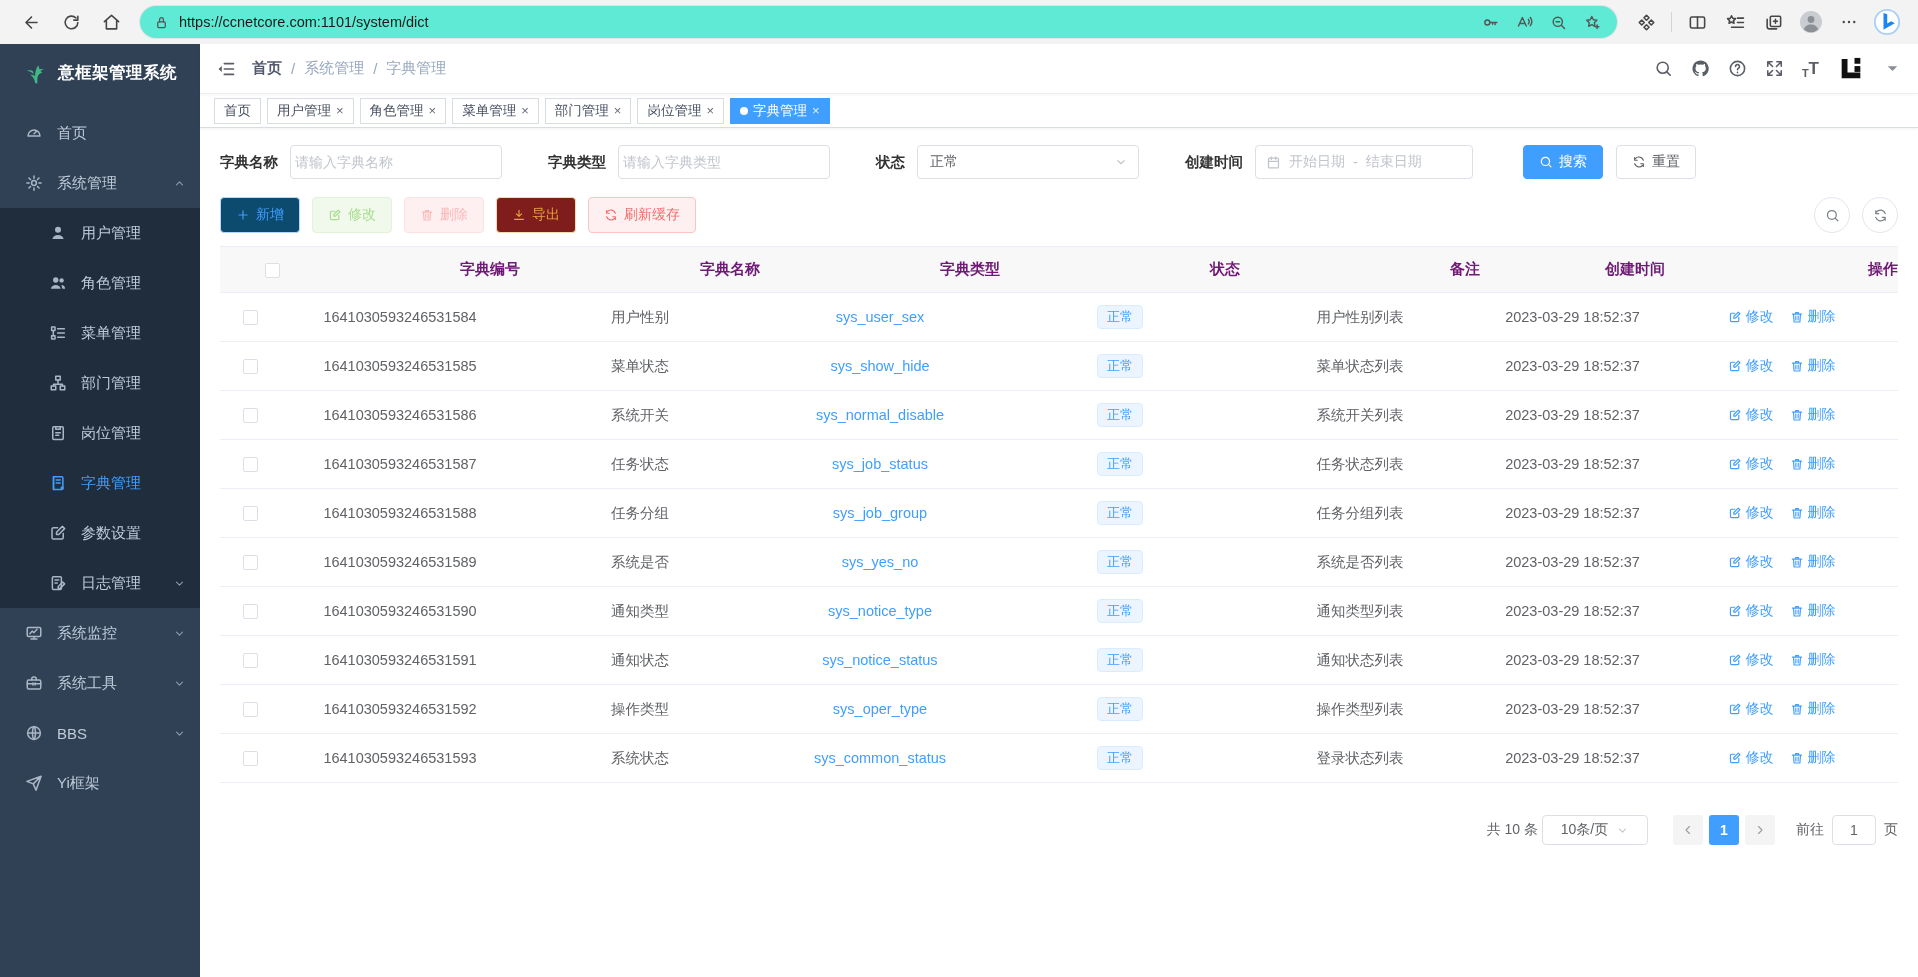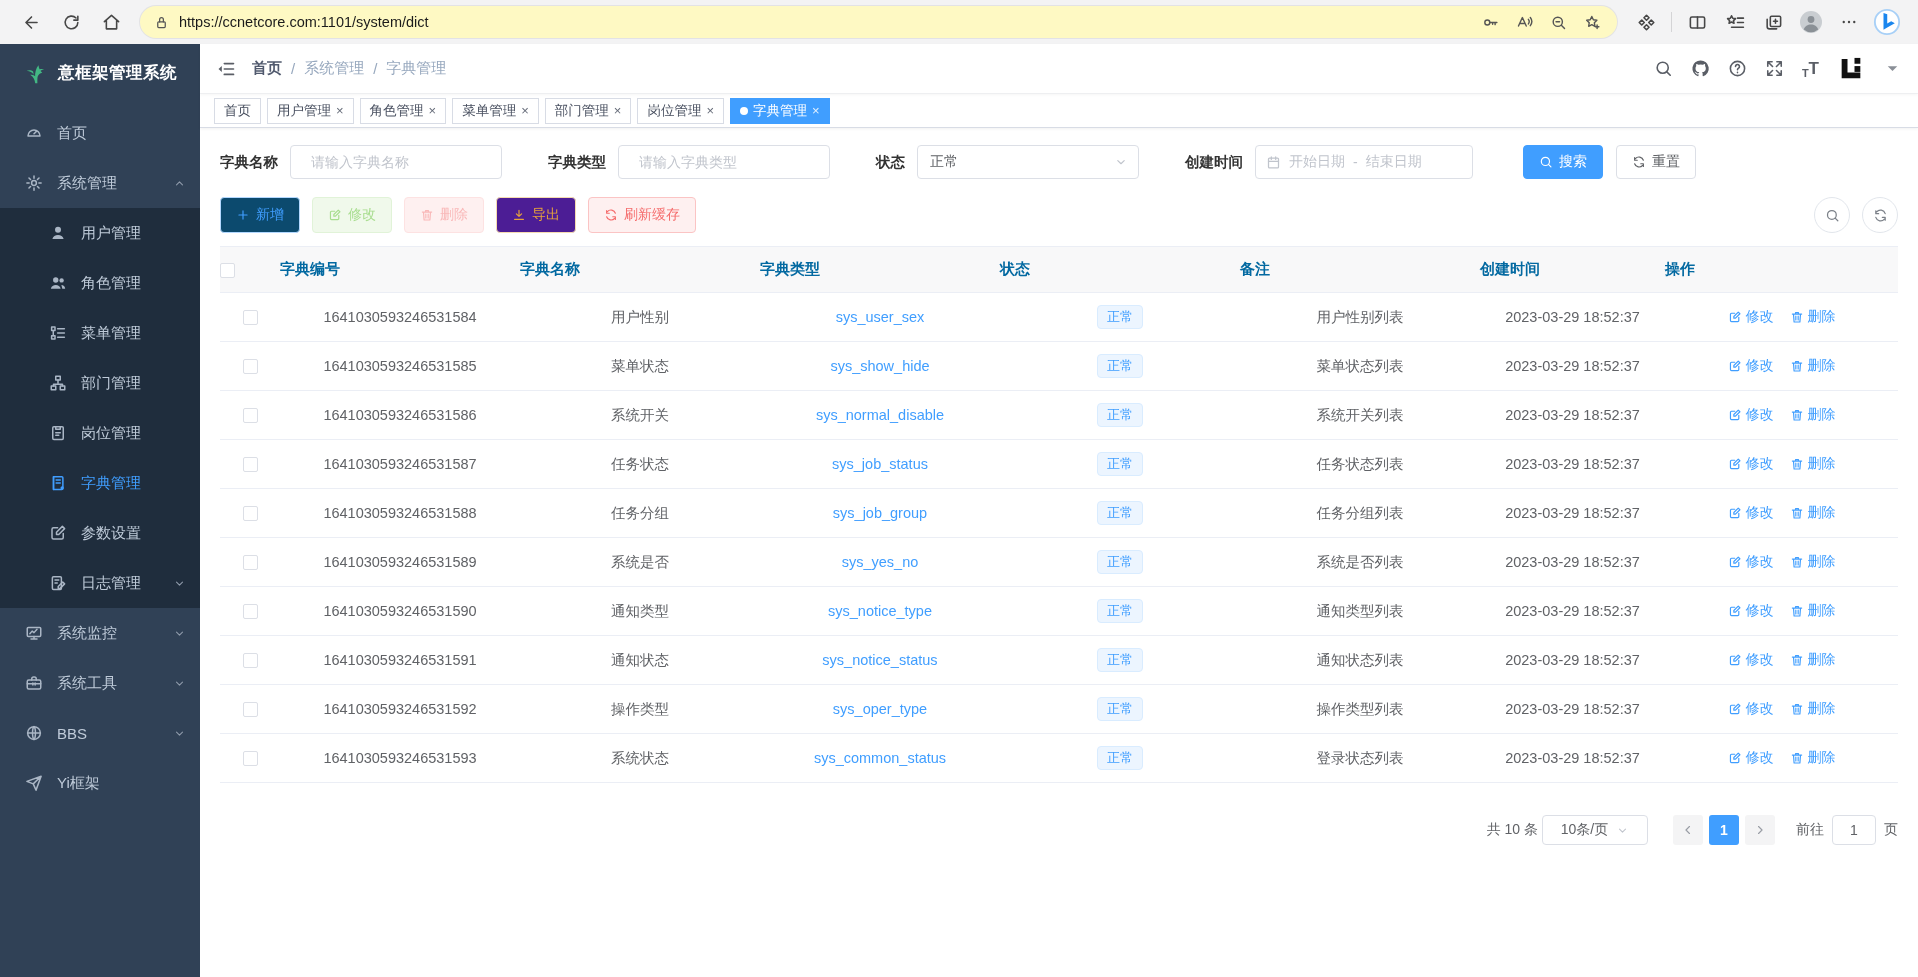--- a/index.html
+++ b/index.html
@@ -3,21 +3,21 @@
 <meta charset="utf-8">
 <style>
   *{box-sizing:border-box;margin:0;padding:0}
   html,body{width:1918px;height:977px;overflow:hidden;font-family:"Liberation Sans","DejaVu Sans",sans-serif;background:#fff}
   .icon{display:inline-flex;align-items:center;justify-content:center;line-height:1}
   .icon svg{display:block}
 
   
   .browser-bar{height:44px;background:#f3f3f4;display:flex;align-items:center;padding:0 14px;gap:6px}
   .b-btn{width:34px;height:34px;border-radius:6px;display:flex;align-items:center;justify-content:center;color:#474747;font-size:19px;flex:0 0 auto}
-  .url-pill{flex:1;height:32px;background:#fef9c3;border-radius:16px;display:flex;align-items:center;padding:0 10px 0 14px;box-shadow:0 0 0 1px #e3e3e5;margin:0 6px;min-width:0}
+  .url-pill{flex:1;height:32px;background:#5eead4;border-radius:16px;display:flex;align-items:center;padding:0 10px 0 14px;box-shadow:0 0 0 1px #e3e3e5;margin:0 6px;min-width:0}
   .url-text{flex:1;font-size:14.5px;color:#1b1b1b;white-space:nowrap;overflow:hidden}
   .pill-icons{display:flex;align-items:center;gap:4px}
   .pill-icons .b-btn{width:30px;height:30px;font-size:17px;color:#555}
   .chrome-right{display:flex;align-items:center;gap:4px}
   .v-div{width:1px;height:20px;background:#d4d4d6;margin:0 4px}
   .avatar20{width:24px;height:24px}
   .bing{width:28px;height:28px}
 
   
   .app{display:flex;height:933px}
@@ -53,47 +53,47 @@
   .tag .dot{width:8px;height:8px;border-radius:50%;background:#fff;display:none}
   .tag.active{background:#409eff;border-color:#409eff;color:#fff}
   .tag.active .dot{display:inline-block}
   .tag .x{font-size:13px;opacity:.85}
 
   .content{flex:1;padding:17px 20px;overflow:hidden}
 
   
   .filter-row{display:flex;align-items:center;margin-bottom:18px}
   .f-label{font-size:14.5px;font-weight:700;color:#333;margin-right:12px;white-space:nowrap}
-  .f-input{height:34px;border:1px solid #dcdfe6;border-radius:4px;padding:0 20px;font-size:14px;color:#0f766e;width:212px;margin-right:46px;outline:none;font-family:inherit}
+  .f-input{height:34px;border:1px solid #dcdfe6;border-radius:4px;padding:0 4px;font-size:14px;color:#0f766e;width:212px;margin-right:46px;outline:none;font-family:inherit}
   .f-input::placeholder{color:#c0c4cc}
   .f-select{height:34px;border:1px solid #dcdfe6;border-radius:4px;padding:0 10px 0 12px;font-size:14px;color:#606266;width:222px;margin-right:46px;display:flex;align-items:center;cursor:pointer}
   .f-select .val{flex:1}
   .f-select .icon{color:#c0c4cc;font-size:14px}
   .f-date{height:34px;border:1px solid #dcdfe6;border-radius:4px;padding:0 10px;font-size:14px;width:218px;margin-right:50px;display:flex;align-items:center;gap:8px;color:#c0c4cc}
   .f-date .icon{font-size:15px;color:#c0c4cc}
   .f-date .ph{white-space:nowrap}
   .btn{height:34px;border-radius:4px;border:1px solid #dcdfe6;background:#fff;font-size:14px;display:inline-flex;align-items:center;gap:6px;padding:0 15px;cursor:pointer;color:#606266;font-family:inherit;white-space:nowrap}
   .btn .icon{font-size:14px}
   .btn-primary{background:#409eff;border-color:#409eff;color:#fff}
   .btn-reset{margin-left:13px}
 
   
   .toolbar{display:flex;align-items:center;margin-bottom:13px}
   .toolbar .btn{margin-right:12px;height:36px}
   .btn-add{color:#409eff;background:#0c4a6e;border-color:#b3d8ff}
   .btn-edit{color:#a8dd8f;background:#f0f9eb;border-color:#e1f3d8;cursor:not-allowed}
   .btn-del{color:#f9b8b8;background:#fef0f0;border-color:#fde2e2;cursor:not-allowed}
-  .btn-export{color:#e6a23c;background:#4c1d95;border-color:#f5dab1}
+  .btn-export{color:#e6a23c;background:#7f1d1d;border-color:#f5dab1}
   .btn-cache{color:#f56c6c;background:#fef0f0;border-color:#fbc4c4}
   .tool-right{margin-left:auto;display:flex;gap:12px}
   .circle-btn{width:36px;height:36px;border-radius:50%;border:1px solid #e2e6ec;background:#fff;display:flex;align-items:center;justify-content:center;color:#7b8088;font-size:15px;cursor:pointer}
 
   
   table{width:100%;border-collapse:collapse;table-layout:fixed}
-  thead th{height:46px;background:#f8f8f9;color:#0369a1;font-size:15px;font-weight:700;border-top:1px solid #ebeef5;border-bottom:1px solid #ebeef5;text-align:left}
+  thead th{height:46px;background:#f8f8f9;color:#701a75;font-size:15px;font-weight:700;border-top:1px solid #ebeef5;border-bottom:1px solid #ebeef5;text-align:right}
   tbody td{height:49px;border-bottom:1px solid #ebeef5;font-size:14.5px;color:#606266;text-align:center;white-space:nowrap;overflow:hidden}
   .chk{width:15px;height:15px;border:1px solid #dcdfe6;border-radius:2px;background:#fff;display:inline-block;vertical-align:middle;cursor:pointer}
   a.tlink{color:#409eff;text-decoration:none;cursor:pointer}
   .badge{display:inline-block;padding:3px 9px;font-size:13px;color:#409eff;background:#ecf5ff;border:1px solid #d9ecff;border-radius:4px;line-height:1.3}
   .op a{color:#409eff;text-decoration:none;font-size:14px;display:inline-flex;align-items:center;gap:4px;cursor:pointer}
   .op a+a{margin-left:16px}
   .op .icon{font-size:14px}
 
   
   .pagination{display:flex;align-items:center;justify-content:flex-end;margin-top:32px;font-size:14px;color:#606266;gap:0}

